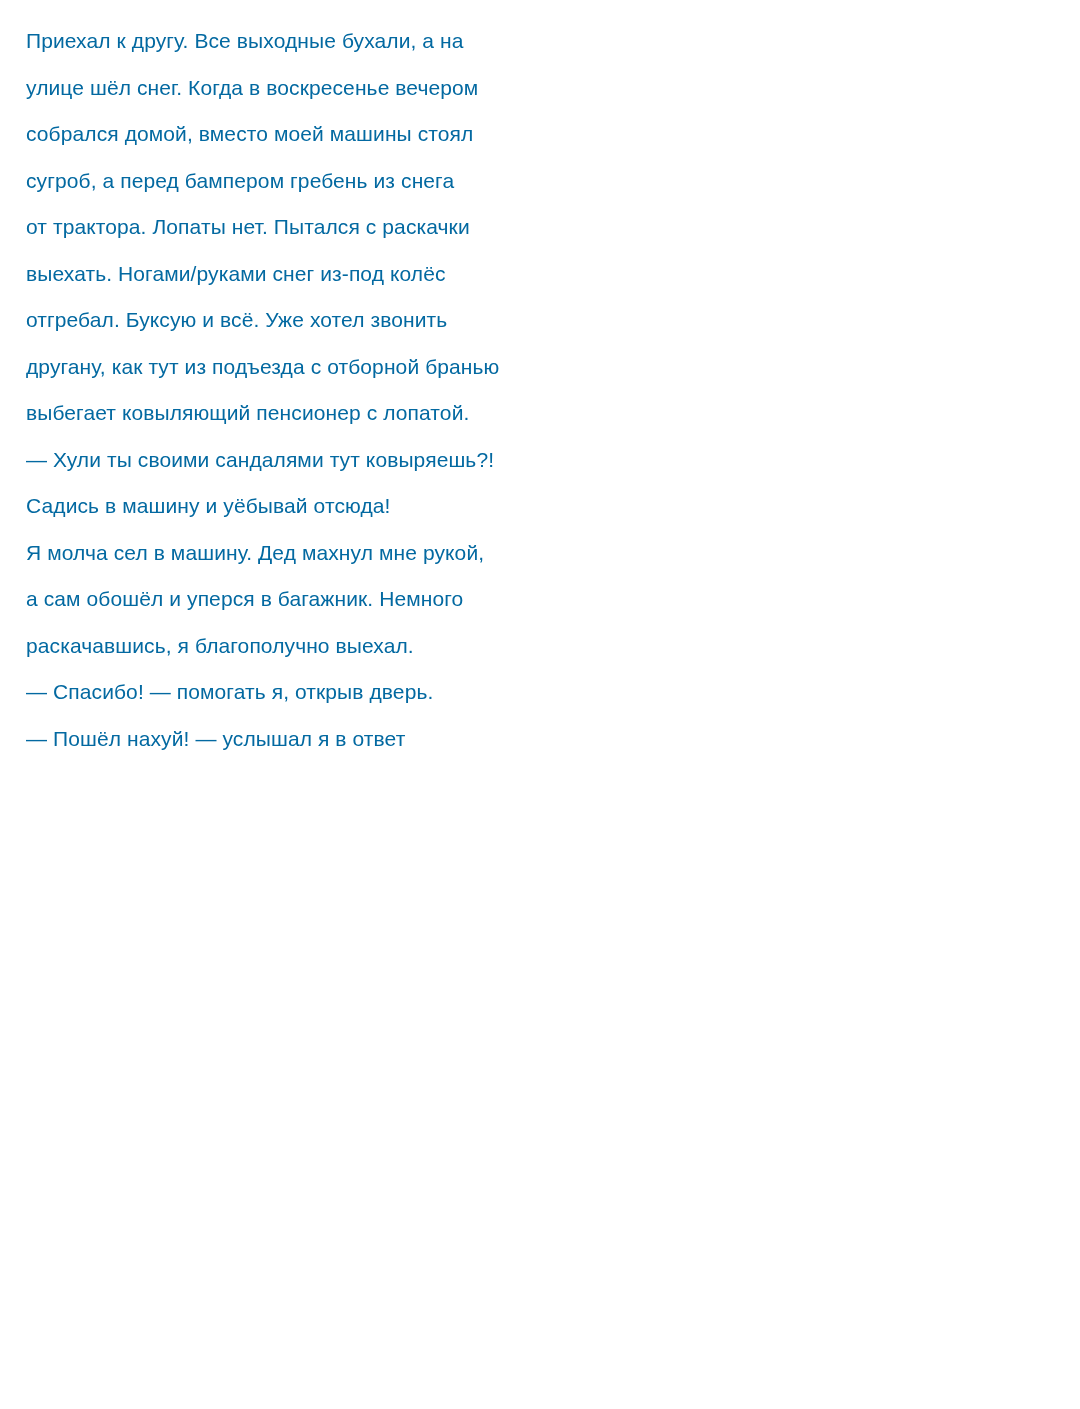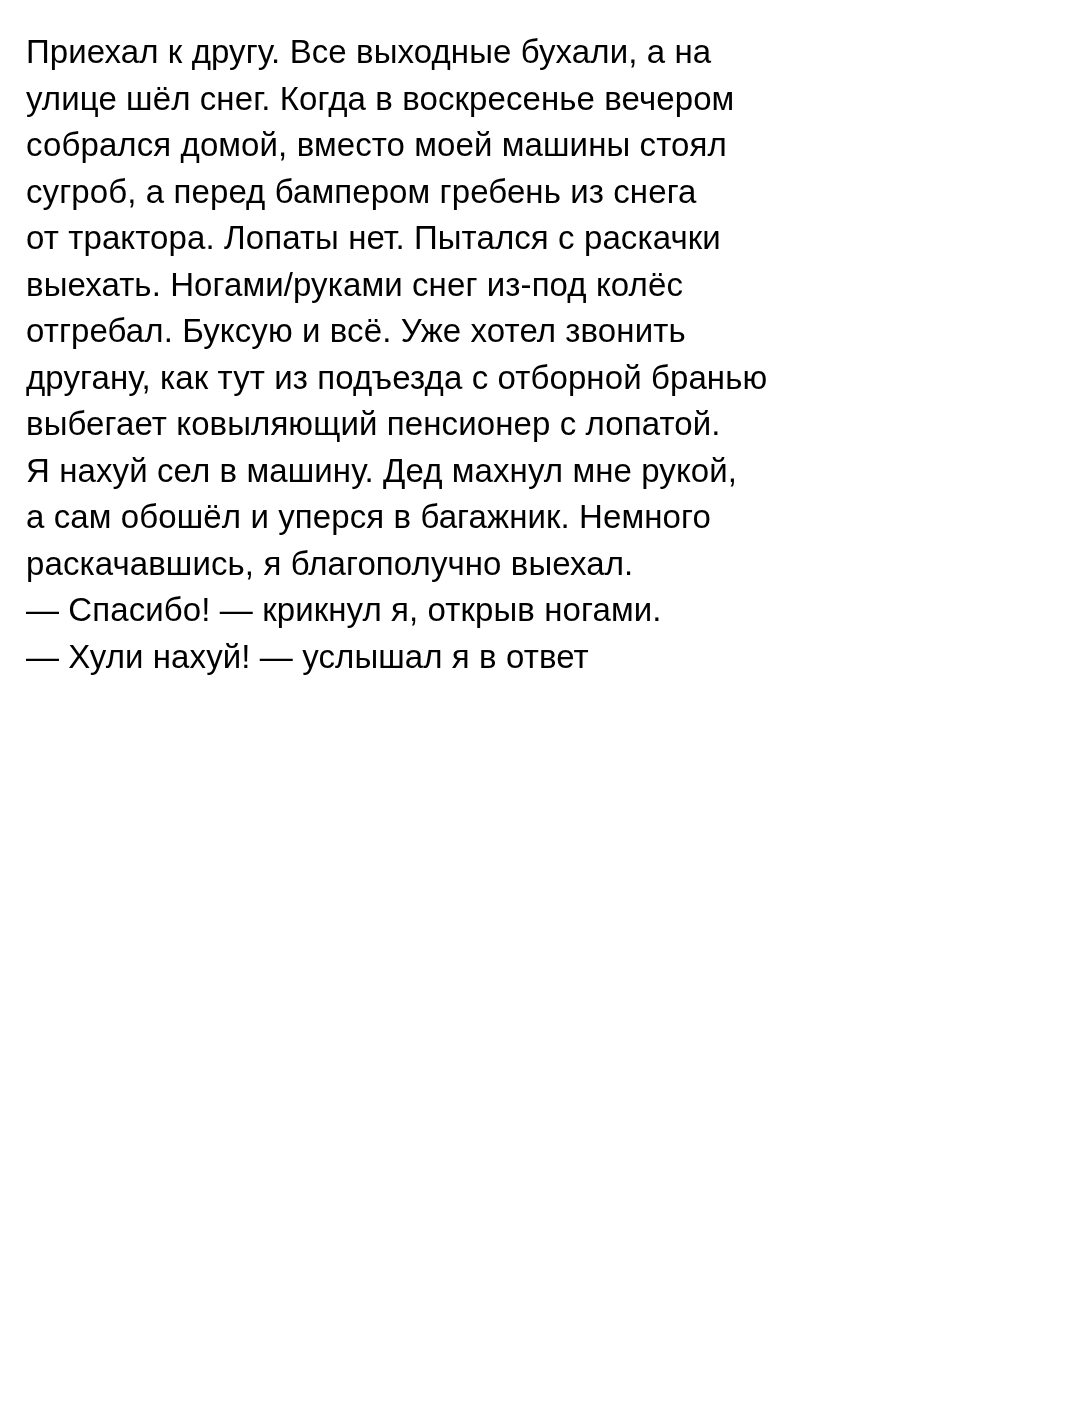--- a/index.html
+++ b/index.html
@@ -13,23 +13,23 @@
   .page {
     width: 1080px;
     height: 1409px;
     background: #ffffff;
     position: relative;
     overflow: hidden;
     box-sizing: border-box;
   }
   .story {
     box-sizing: border-box;
-    padding: 29px 26px 0 26px;
-    color: #000000;
-    font-size: 33px;
+    padding: 18px 26px 0 26px;
+    color: #0369a1;
+    font-size: 21px;
     line-height: 46.5px;
     letter-spacing: 0.1px;
   }
   .story p {
     margin: 0;
     padding: 0;
     white-space: pre-wrap;
   }
 </style>
 </head>
@@ -39,19 +39,21 @@
   <div class="story">
     <p>Приехал к другу. Все выходные бухали, а на
 улице шёл снег. Когда в воскресенье вечером
 собрался домой, вместо моей машины стоял
 сугроб, а перед бампером гребень из снега
 от трактора. Лопаты нет. Пытался с раскачки
 выехать. Ногами/руками снег из-под колёс
 отгребал. Буксую и всё. Уже хотел звонить
 другану, как тут из подъезда с отборной бранью
 выбегает ковыляющий пенсионер с лопатой.</p>
-    <p>Я нахуй сел в машину. Дед махнул мне рукой,
+    <p>— Хули ты своими сандалями тут ковыряешь?!
+Садись в машину и уёбывай отсюда!</p>
+    <p>Я молча сел в машину. Дед махнул мне рукой,
 а сам обошёл и уперся в багажник. Немного
 раскачавшись, я благополучно выехал.</p>
-    <p>— Спасибо! — крикнул я, открыв ногами.</p>
-    <p>— Хули нахуй! — услышал я в ответ</p>
+    <p>— Спасибо! — помогать я, открыв дверь.</p>
+    <p>— Пошёл нахуй! — услышал я в ответ</p>
   </div>
 </div>
 
 </body></html>

